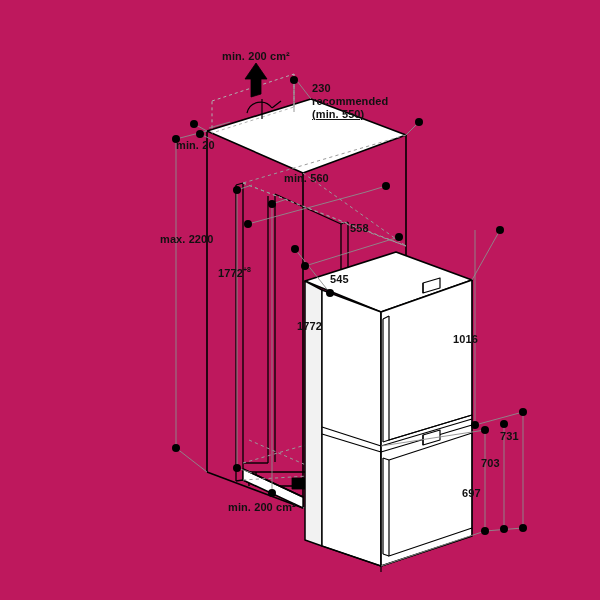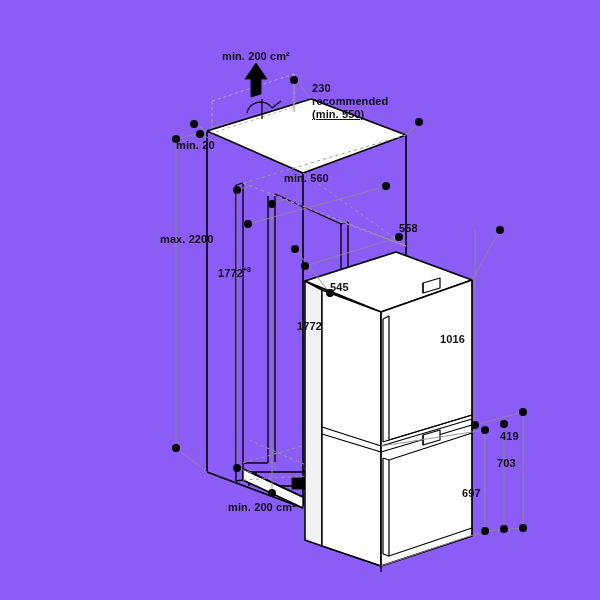--- a/index.html
+++ b/index.html
@@ -4,21 +4,21 @@
 <style>
   html, body {
     margin: 0;
     padding: 0;
     background: #ffffff;
   }
   #stage {
     position: relative;
     width: 600px;
     height: 600px;
-    background: #8b5cf6;
+    background: #be185d;
     font-family: "Liberation Sans", sans-serif;
     overflow: hidden;
   }
   #drawing {
     position: absolute;
     left: 0;
     top: 0;
     width: 600px;
     height: 600px;
   }
@@ -252,29 +252,29 @@
   <div class="dim-label" style="left:312px; top:108px;text-decoration:underline;">(min. 550)</div>
 
   <div class="dim-label" style="left:176px; top:139px;">min. 20</div>
 
   <div class="dim-label" style="left:284px; top:172px;">min. 560</div>
 
   <div class="dim-label" style="left:160px; top:226px;margin-top:7px;">max. 2200</div>
 
   <div class="dim-label" style="left:218px; top:267px;"><span>1772</span><sup>+8</sup></div>
 
-  <div class="dim-label" style="left:368px; top:222px;padding-left:31px;">558</div>
-
-  <div class="dim-label" style="left:330px; top:273px;margin-top:8px;">545</div>
+  <div class="dim-label" style="left:350px; top:222px;">558</div>
+
+  <div class="dim-label" style="left:330px; top:273px;">545</div>
 
   <div class="dim-label" style="left:297px; top:320px;">1772</div>
 
-  <div class="dim-label" style="left:440px; top:333px;">1016</div>
-
-  <div class="dim-label" style="left:500px; top:430px;">419</div>
-
-  <div class="dim-label" style="left:481px; top:457px;margin-left:16px;">703</div>
+  <div class="dim-label" style="left:453px; top:333px;">1016</div>
+
+  <div class="dim-label" style="left:500px; top:430px;">731</div>
+
+  <div class="dim-label" style="left:481px; top:457px;">703</div>
 
   <div class="dim-label" style="left:462px; top:487px;">697</div>
 
   <div class="dim-label" style="left:228px; top:501px;">min. 200 cm²</div>
 
 </div>
 
 </body></html>

